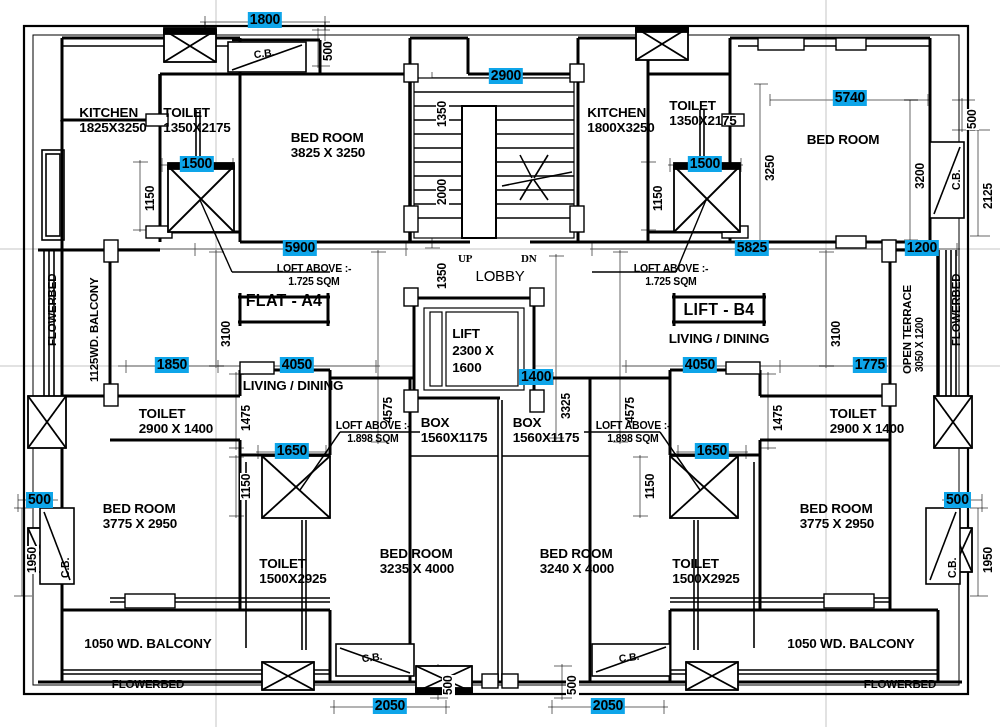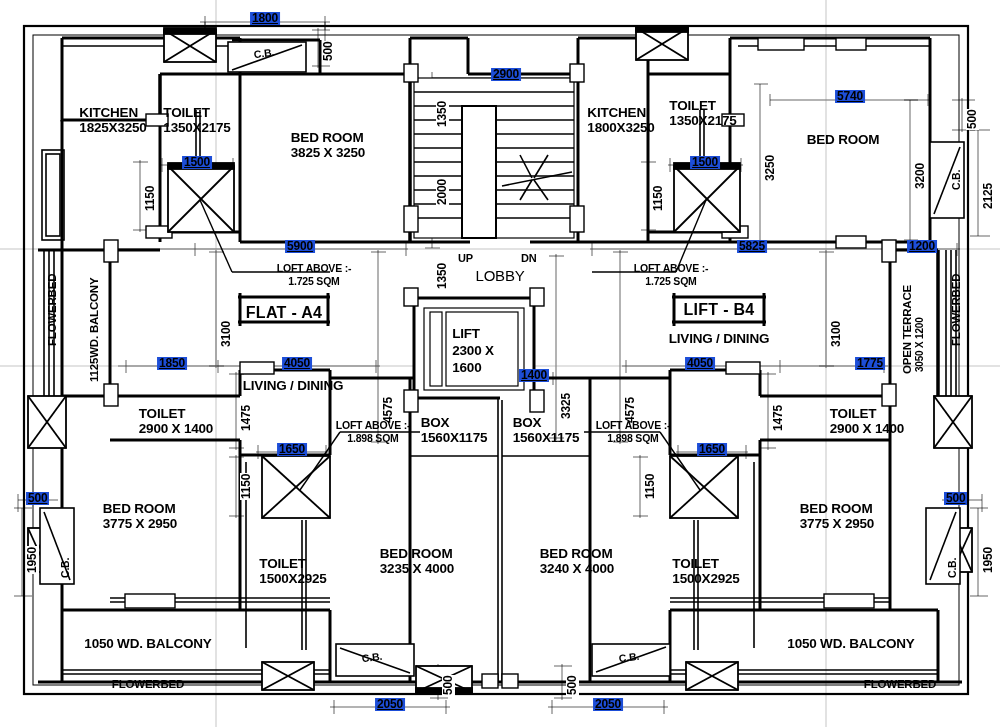--- a/index.html
+++ b/index.html
@@ -3,27 +3,27 @@
 <meta charset="utf-8">
 <title>Floor Plan</title>
 <style>
   html,body{margin:0;padding:0;background:#ffffff;}
   body{font-family:"Liberation Sans", sans-serif;}
   #plan{position:relative;width:1000px;height:727px;background:#fff;overflow:hidden;}
   #plan svg{position:absolute;left:0;top:0;}
   .lbl{position:absolute;font-family:"Liberation Sans", sans-serif;font-weight:bold;color:#000;white-space:nowrap;line-height:1.12;letter-spacing:-0.2px;}
   .room{font-size:13.5px;}
   .room .l2{font-size:13.5px;}
-  .dim{font-size:12px;font-weight:bold;background:#1d4ed8;padding:0 2px;text-decoration:underline;}
+  .dim{font-size:14px;font-weight:bold;background:#0ea5e9;padding:0 2px;}
   .dimv{font-size:12px;font-weight:bold;background:#fff;padding:0 1px;}
   .rot90{transform:rotate(-90deg);transform-origin:left top;}
   .cb{font-size:10.5px;font-weight:bold;}
   .flatbox{font-size:16px;font-weight:bold;letter-spacing:0.3px;}
   .lobby{font-size:15px;font-weight:normal;}
-  .updn{font-size:11px;font-weight:bold;}
+  .updn{font-size:11px;font-weight:bold;font-family:Liberation Serif, serif;}
   .loft{font-size:10.5px;font-weight:bold;line-height:1.2;text-align:center;}
   .side{font-size:11.5px;font-weight:bold;}
   .ctr{transform:translateX(-50%);}
 </style>
 </head>
 <body>
 
 <div id="plan">
 
 <svg width="1000" height="727" viewBox="0 0 1000 727">
@@ -623,21 +623,21 @@
 </div>
 <div class="lbl loft ctr" style="left:373px;top:419px;">
   <div>LOFT ABOVE :-</div>
   <div>1.898 SQM</div>
 </div>
 <div class="lbl loft ctr" style="left:633px;top:419px;">
   <div>LOFT ABOVE :-</div>
   <div>1.898 SQM</div>
 </div>
 
-<div class="lbl flatbox ctr" style="left:284px;top:304px;">FLAT - A4</div>
+<div class="lbl flatbox ctr" style="left:284px;top:292px;">FLAT - A4</div>
 <div class="lbl flatbox ctr" style="left:719px;top:301px;">LIFT - B4</div>
 
 <div class="lbl room ctr" style="left:293px;top:378px;">LIVING / DINING</div>
 <div class="lbl room ctr" style="left:719px;top:331px;">LIVING / DINING</div>
 
 <div class="lbl room ctr" style="left:176px;top:406px;">
   <div>TOILET</div>
   <div class="l2">2900 X 1400</div>
 </div>
 <div class="lbl room ctr" style="left:867px;top:406px;">

